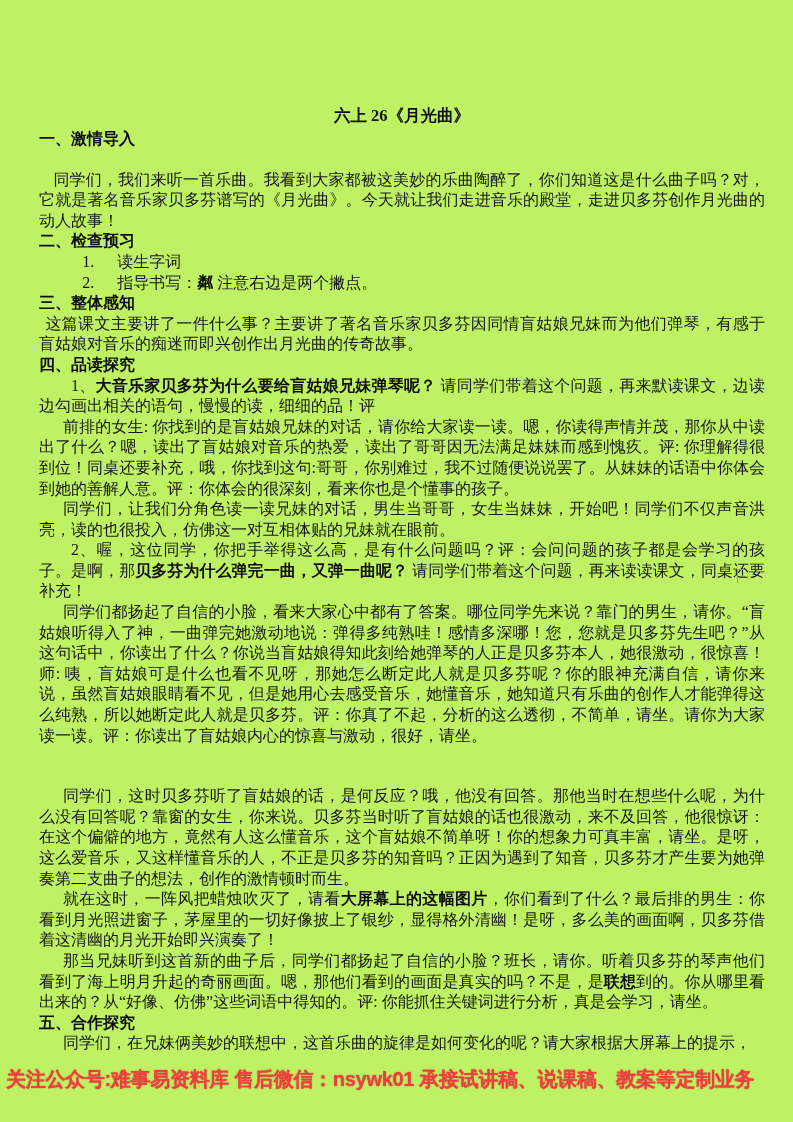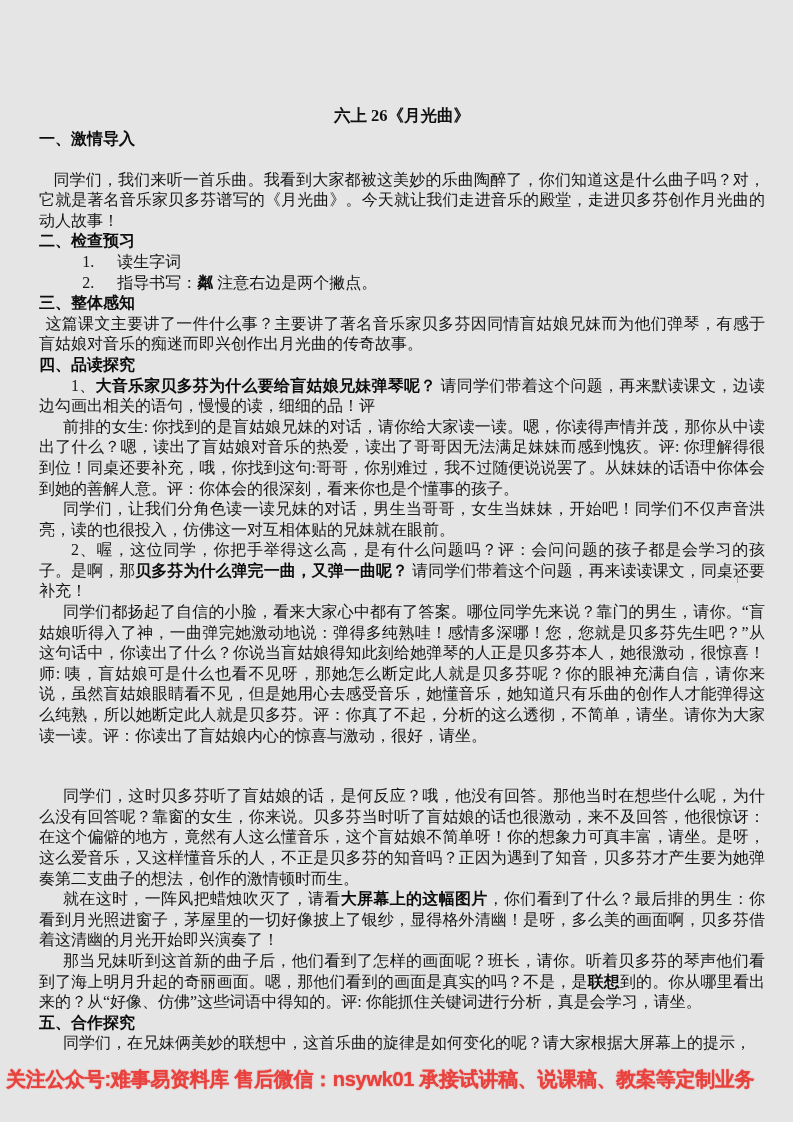--- a/index.html
+++ b/index.html
@@ -2,21 +2,21 @@
 <html><head>
 <meta charset="utf-8">
 <style>
   html, body { margin:0; padding:0; background:#ffffff; }
   body {
     width:793px; height:1122px; position:relative; overflow:hidden;
     font-family:"Liberation Serif","DejaVu Serif",serif;
     color:#161616;
     -webkit-font-smoothing:antialiased;
   }
-  .page { position:absolute; inset:0; background:#e5e5e5; }
+  .page { position:absolute; inset:0; background:#bef264; }
   .doc-title {
     position:absolute; top:105px; left:39px; width:726px;
     text-align:center; font-weight:bold; font-size:16.5px; line-height:22px;
     color:#111;
   }
   .doc-body {
     position:absolute; top:129px; left:39px; width:726px;
     font-size:16px; line-height:20.6px;
     text-align:justify;
   }
@@ -52,19 +52,19 @@
       <div class="blk heading"><span class="b">三、整体感知</span></div>
       <div class="blk para" style="text-indent: 0.4em;"><span>这篇课文主要讲了一件什么事？主要讲了著名音乐家贝多芬因同情盲姑娘兄妹而为他们弹琴，有感于盲姑娘对音乐的痴迷而即兴创作出月光曲的传奇故事。</span></div>
       <div class="blk heading"><span class="b">四、品读探究</span></div>
       <div class="blk para" style="text-indent: 2em;"><span>1、</span><span class="b">大音乐家贝多芬为什么要给盲姑娘兄妹弹琴呢？</span><span> 请同学们带着这个问题，再来默读课文，边读边勾画出相关的语句，慢慢的读，细细的品！评</span></div>
       <div class="blk para" style="text-indent: 1.5em;"><span>前排的女生: 你找到的是盲姑娘兄妹的对话，请你给大家读一读。嗯，你读得声情并茂，那你从中读出了什么？嗯，读出了盲姑娘对音乐的热爱，读出了哥哥因无法满足妹妹而感到愧疚。评: 你理解得很到位！同桌还要补充，哦，你找到这句:哥哥，你别难过，我不过随便说说罢了。从妹妹的话语中你体会到她的善解人意。评：你体会的很深刻，看来你也是个懂事的孩子。</span></div>
       <div class="blk para" style="text-indent: 1.5em;"><span>同学们，让我们分角色读一读兄妹的对话，男生当哥哥，女生当妹妹，开始吧！同学们不仅声音洪亮，读的也很投入，仿佛这一对互相体贴的兄妹就在眼前。</span></div>
       <div class="blk para" style="text-indent: 2em;"><span>2、喔，这位同学，你把手举得这么高，是有什么问题吗？评：会问问题的孩子都是会学习的孩子。是啊，那</span><span class="b">贝多芬为什么弹完一曲，又弹一曲呢？</span><span> 请同学们带着这个问题，再来读读课文，同桌还要补充！</span></div>
       <div class="blk para" style="text-indent: 1.5em;"><span>同学们都扬起了自信的小脸，看来大家心中都有了答案。哪位同学先来说？靠门的男生，请你。“盲姑娘听得入了神，一曲弹完她激动地说：弹得多纯熟哇！感情多深哪！您，您就是贝多芬先生吧？”从这句话中，你读出了什么？你说当盲姑娘得知此刻给她弹琴的人正是贝多芬本人，她很激动，很惊喜！师: 咦，盲姑娘可是什么也看不见呀，那她怎么断定此人就是贝多芬呢？你的眼神充满自信，请你来说，虽然盲姑娘眼睛看不见，但是她用心去感受音乐，她懂音乐，她知道只有乐曲的创作人才能弹得这么纯熟，所以她断定此人就是贝多芬。评：你真了不起，分析的这么透彻，不简单，请坐。请你为大家读一读。评：你读出了盲姑娘内心的惊喜与激动，很好，请坐。</span></div>
       <div class="blk para" style="text-indent: 1.5em; margin-top: 40px;"><span>同学们，这时贝多芬听了盲姑娘的话，是何反应？哦，他没有回答。那他当时在想些什么呢，为什么没有回答呢？靠窗的女生，你来说。贝多芬当时听了盲姑娘的话也很激动，来不及回答，他很惊讶：在这个偏僻的地方，竟然有人这么懂音乐，这个盲姑娘不简单呀！你的想象力可真丰富，请坐。是呀，这么爱音乐，又这样懂音乐的人，不正是贝多芬的知音吗？正因为遇到了知音，贝多芬才产生要为她弹奏第二支曲子的想法，创作的激情顿时而生。</span></div>
       <div class="blk para" style="text-indent: 1.5em;"><span>就在这时，一阵风把蜡烛吹灭了，请看</span><span class="b">大屏幕上的这幅图片</span><span>，你们看到了什么？最后排的男生：你看到月光照进窗子，茅屋里的一切好像披上了银纱，显得格外清幽！是呀，多么美的画面啊，贝多芬借着这清幽的月光开始即兴演奏了！</span></div>
-      <div class="blk para" style="text-indent: 1.5em;"><span>那当兄妹听到这首新的曲子后，他们看到了怎样的画面呢？班长，请你。听着贝多芬的琴声他们看到了海上明月升起的奇丽画面。嗯，那他们看到的画面是真实的吗？不是，是</span><span class="b">联想</span><span>到的。你从哪里看出来的？从“好像、仿佛”这些词语中得知的。评: 你能抓住关键词进行分析，真是会学习，请坐。</span></div>
+      <div class="blk para" style="text-indent: 1.5em;"><span>那当兄妹听到这首新的曲子后，同学们都扬起了自信的小脸？班长，请你。听着贝多芬的琴声他们看到了海上明月升起的奇丽画面。嗯，那他们看到的画面是真实的吗？不是，是</span><span class="b">联想</span><span>到的。你从哪里看出来的？从“好像、仿佛”这些词语中得知的。评: 你能抓住关键词进行分析，真是会学习，请坐。</span></div>
       <div class="blk heading"><span class="b">五、合作探究</span></div>
       <div class="blk para" style="text-indent: 1.5em;"><span>同学们，在兄妹俩美妙的联想中，这首乐曲的旋律是如何变化的呢？请大家根据大屏幕上的提示，</span></div>
     </div>
   <div class="cursor-artifact"></div>
   <div class="footer-watermark" style="color: rgb(233, 65, 61);">关注公众号:难事易资料库  售后微信：nsywk01  承接试讲稿、说课稿、教案等定制业务</div>
 </div>
 
 </body></html>

